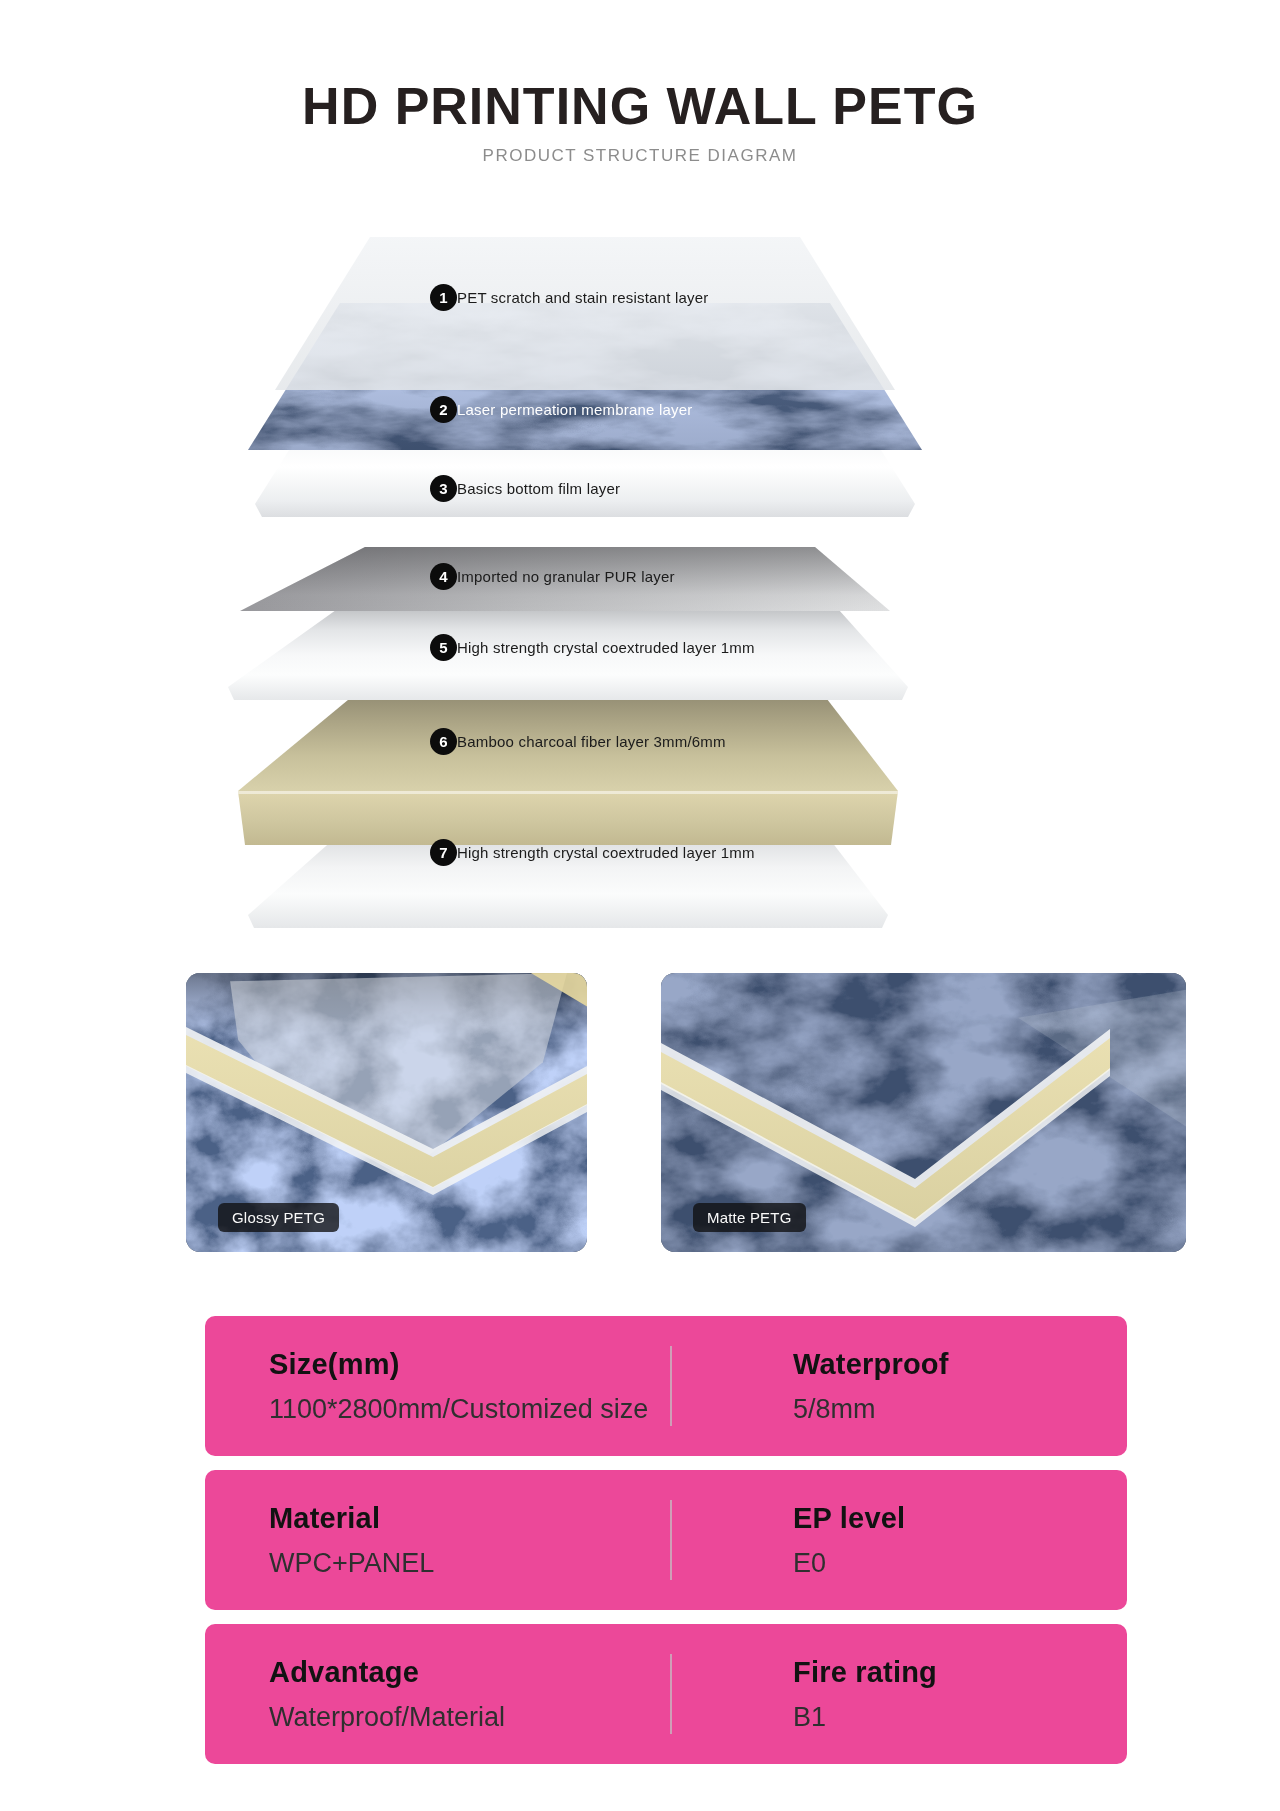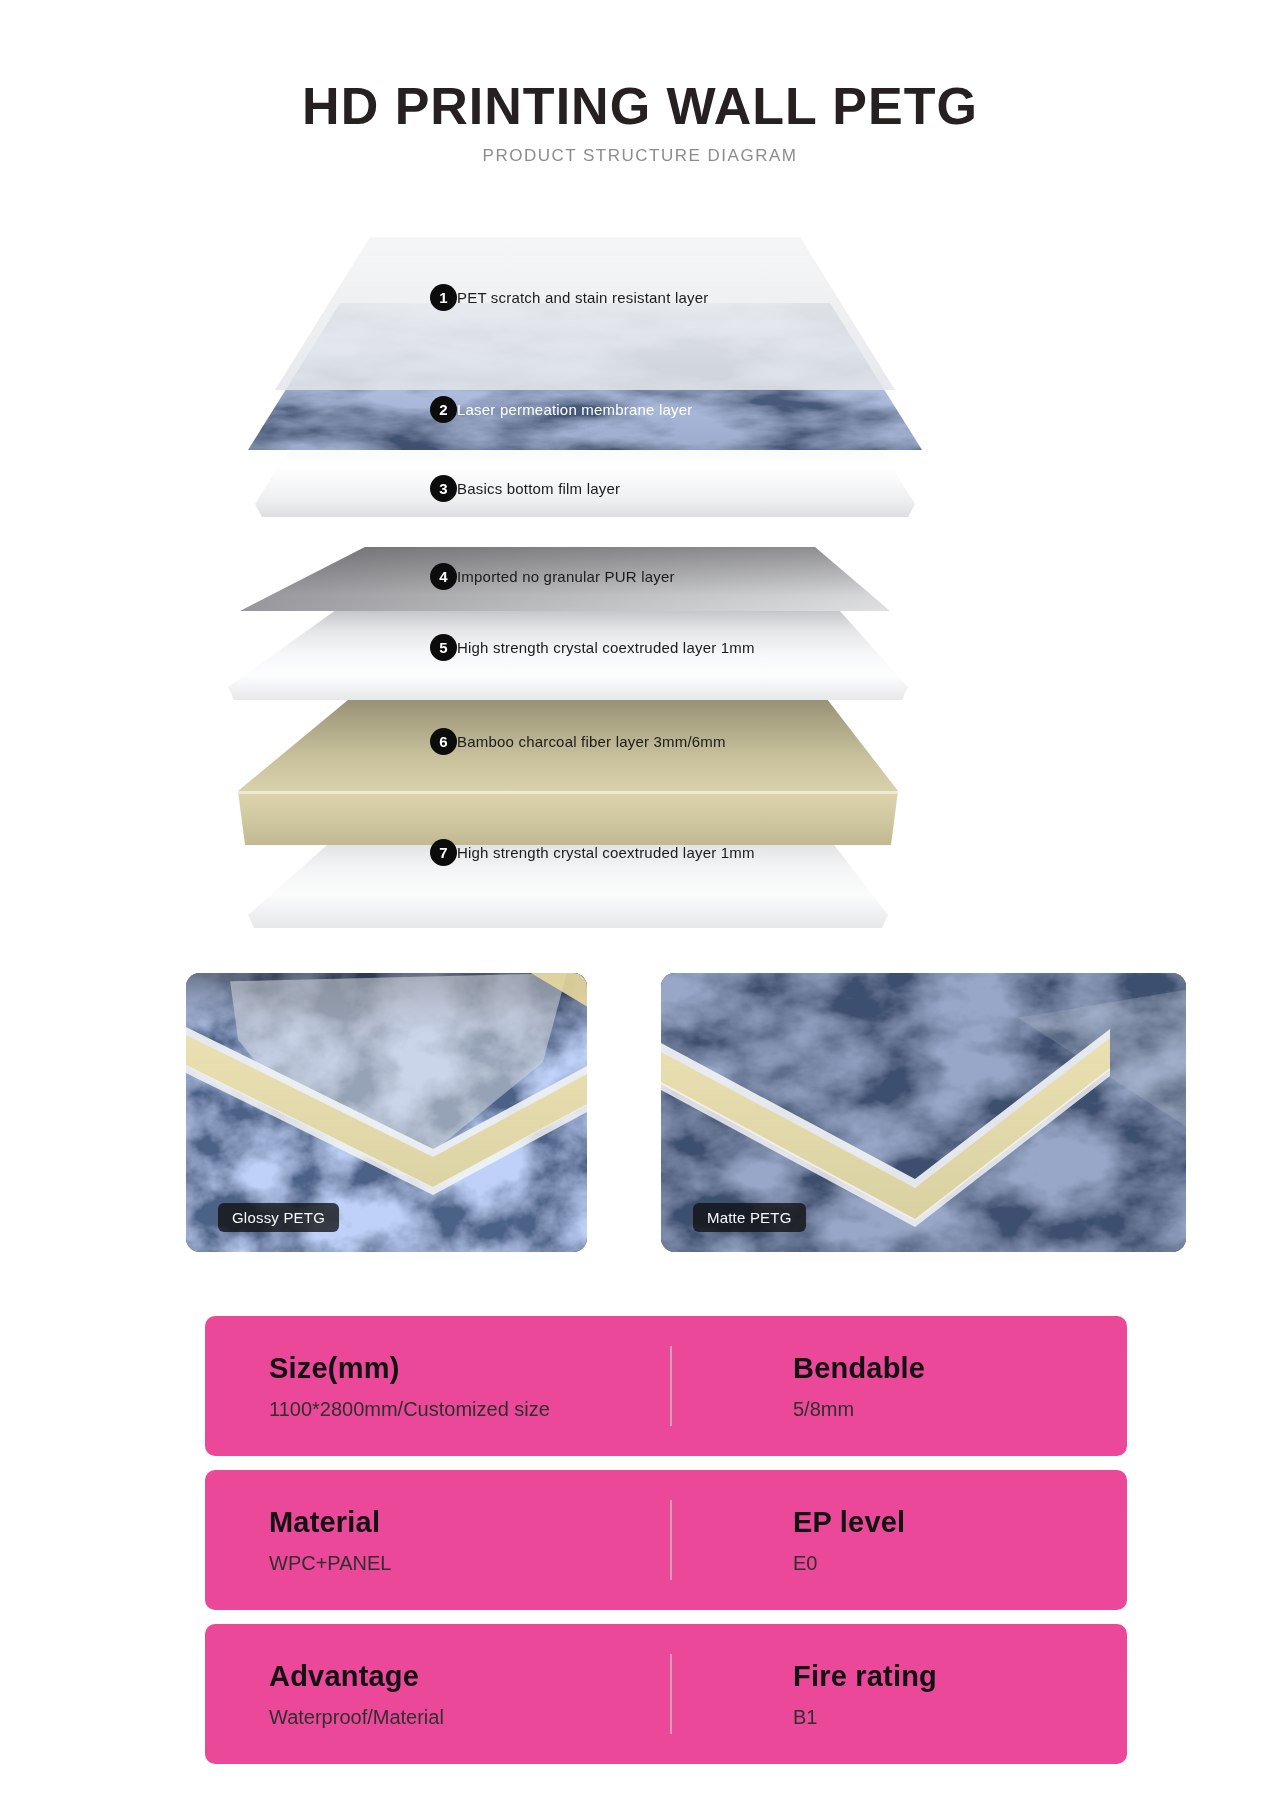--- a/index.html
+++ b/index.html
@@ -75,21 +75,21 @@
 
   .chip{position:absolute;left:32px;bottom:20px;background:rgba(15,15,17,.78);color:#fafafa;
         font-size:15px;padding:6px 14px;border-radius:6px;letter-spacing:.2px;}
 
   
   .spec-row{position:absolute;left:185px;width:922px;height:140px;background:#ec4899;border-radius:10px;margin-left:20px;}
   .spec-row.r0{top:1316px;} .spec-row.r1{top:1470px;} .spec-row.r2{top:1624px;}
   .spec-cell{position:absolute;top:0;bottom:0;display:flex;flex-direction:column;justify-content:center;gap:13px;}
   .spec-cell.c0{left:64px;} .spec-cell.c1{left:588px;}
   .spec-title{font-size:29px;font-weight:bold;color:#121212;letter-spacing:.2px;}
-  .spec-value{font-size:20px;color:#2f2f2f;}
+  .spec-value{font-size:27px;color:#2f2f2f;}
   .spec-div{position:absolute;left:465px;top:30px;height:80px;width:2px;background:#c3c3c3;opacity:.7;}
 </style>
 </head>
 <body>
 
 <svg width="0" height="0" style="position:absolute" aria-hidden="true">
   <defs>
     <filter id="marbleA" x="0%" y="0%" width="100%" height="100%">
       <feTurbulence type="fractalNoise" baseFrequency="0.008 0.028" numOctaves="5" seed="9" result="n"></feTurbulence>
       <feComponentTransfer in="n" result="ct">
@@ -186,21 +186,21 @@
     <div class="chip">Matte PETG</div>
   </div>
 
   <div class="spec-row r0">
     <div class="spec-cell c0">
       <div class="spec-title">Size(mm)</div>
       <div class="spec-value">1100*2800mm/Customized size</div>
     </div>
     <div class="spec-div"></div>
     <div class="spec-cell c1">
-      <div class="spec-title">Bendable</div>
+      <div class="spec-title">Waterproof</div>
       <div class="spec-value">5/8mm</div>
     </div>
   </div>
 
   <div class="spec-row r1">
     <div class="spec-cell c0">
       <div class="spec-title">Material</div>
       <div class="spec-value">WPC+PANEL</div>
     </div>
     <div class="spec-div"></div>

